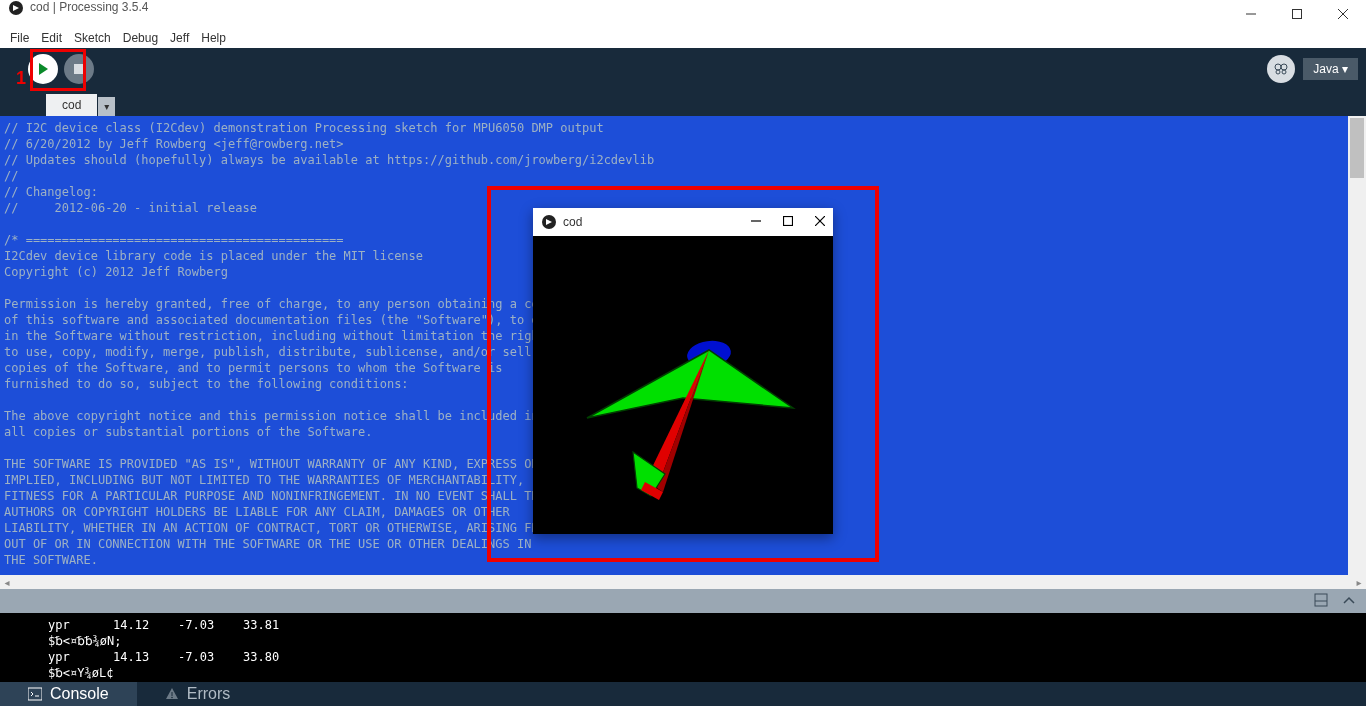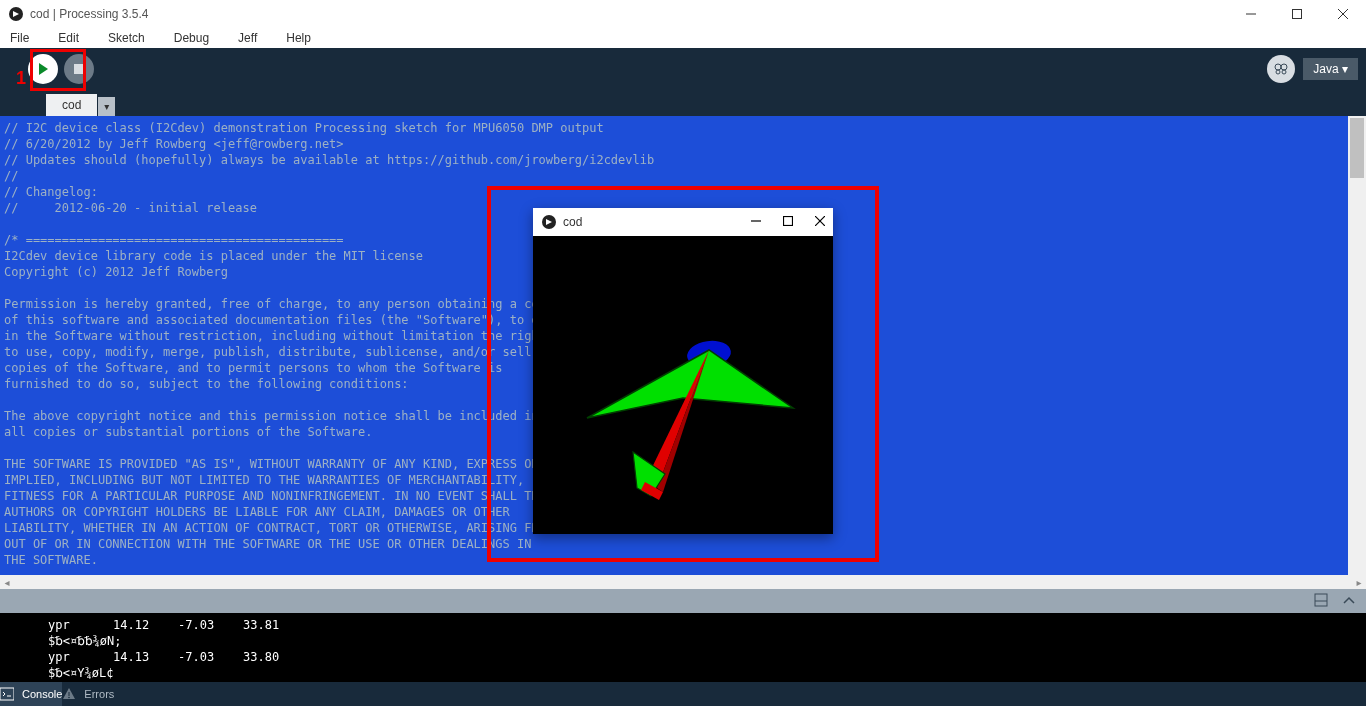--- a/index.html
+++ b/index.html
@@ -1,21 +1,21 @@
 <!DOCTYPE html>
 <html><head>
 <meta charset="utf-8">
 <style>
 *{margin:0;padding:0;box-sizing:border-box}
 body{width:1366px;height:726px;font-family:"Segoe UI",Arial,sans-serif;font-size:12px;background:#fff;overflow:hidden;position:relative}
-.titlebar{height:28px;background:#fff;display:flex;align-items:center;padding:0 8px;color:#555;font-size:12px;position:relative}
+.titlebar{height:28px;background:#fff;display:flex;padding:0 8px;color:#555;font-size:12px;position:relative}
 .titlebar-icon{width:16px;height:16px;margin-right:6px}
 .win-controls{position:absolute;right:0;top:0;display:flex}
 .win-btn{width:46px;height:28px;display:flex;align-items:center;justify-content:center;color:#666}
-.menubar{height:20px;background:#fff;display:flex;align-items:center;padding-left:4px;gap:17px;font-size:12px;color:#333}
+.menubar{height:20px;background:#fff;display:flex;align-items:center;padding-left:4px;gap:0;font-size:12px;color:#333}
 .menubar span{padding:2px 6px}
 .toolbar{height:42px;background:#182a3b;display:flex;align-items:center;padding:0 16px;position:relative}
 .run-highlight{border:3px solid #e00;position:absolute;left:30px;top:49px;width:56px;height:42px;z-index:5;pointer-events:none}
 .run-label{position:absolute;left:16px;top:68px;color:#e00;font-size:18px;font-weight:bold;z-index:5}
 .toolbtn{width:30px;height:30px;border-radius:15px;margin-right:6px;display:flex;align-items:center;justify-content:center}
 .run-btn{background:#fff;margin-left:12px}
 .stop-btn{background:#6c7a87}
 .right-toolbar{position:absolute;right:8px;display:flex;align-items:center;gap:8px}
 .mode-btn{background:#4a5a68;padding:4px 10px;color:#fff;font-size:12px;display:flex;align-items:center;gap:4px}
 .debug-icon{width:28px;height:28px;background:#d8dde2;border-radius:14px;display:flex;align-items:center;justify-content:center}
@@ -27,21 +27,21 @@
 .code{flex:1;background:#1d4ed8;color:#9db1c4;padding:4px 0 0 4px;font-family:Consolas,monospace;font-size:12px;line-height:16px;white-space:pre}
 .vscroll{width:18px;background:#f0f0f0;position:relative}
 .vscroll-thumb{position:absolute;left:2px;width:14px;top:2px;height:60px;background:#c0c0c0}
 .hscroll{height:14px;background:#f0f0f0;display:flex;align-items:center}
 .hscroll-arrow{width:14px;height:14px;display:flex;align-items:center;justify-content:center;color:#888;font-size:10px}
 .hscroll-track{flex:1}
 .separator{height:24px;background:#9aa7b3;position:relative}
 .sep-icons{position:absolute;right:10px;top:4px;display:flex;gap:14px;color:#3a4a58}
 .console-area{height:69px;background:#000;color:#fff;font-family:Consolas,monospace;font-size:12px;line-height:16px;padding:4px 10px 4px 48px;white-space:pre}
 .bottombar{height:24px;background:#182a3b;display:flex}
-.btab{display:flex;align-items:center;padding:0 0;color:#b0bbc5;font-size:11px;gap:8px}
+.btab{display:flex;align-items:center;padding:0 28px;color:#b0bbc5;font-size:16px;gap:8px}
 .btab.active{background:#2e4357;color:#fff}
 .run-window{position:absolute;left:533px;top:208px;width:300px;height:326px;background:#000;box-shadow:0 4px 12px rgba(0,0,0,.4);z-index:20}
 .run-titlebar{height:28px;background:#fff;display:flex;align-items:center;padding:0 8px;color:#333;font-size:12px}
 .run-wincontrols{margin-left:auto;display:flex;gap:22px}
 .run-canvas{width:300px;height:298px;display:block}
 .run-outline{position:absolute;left:487px;top:186px;width:392px;height:376px;border:4px solid #e00;z-index:19;pointer-events:none}
 </style>
 </head>
 <body>
 

